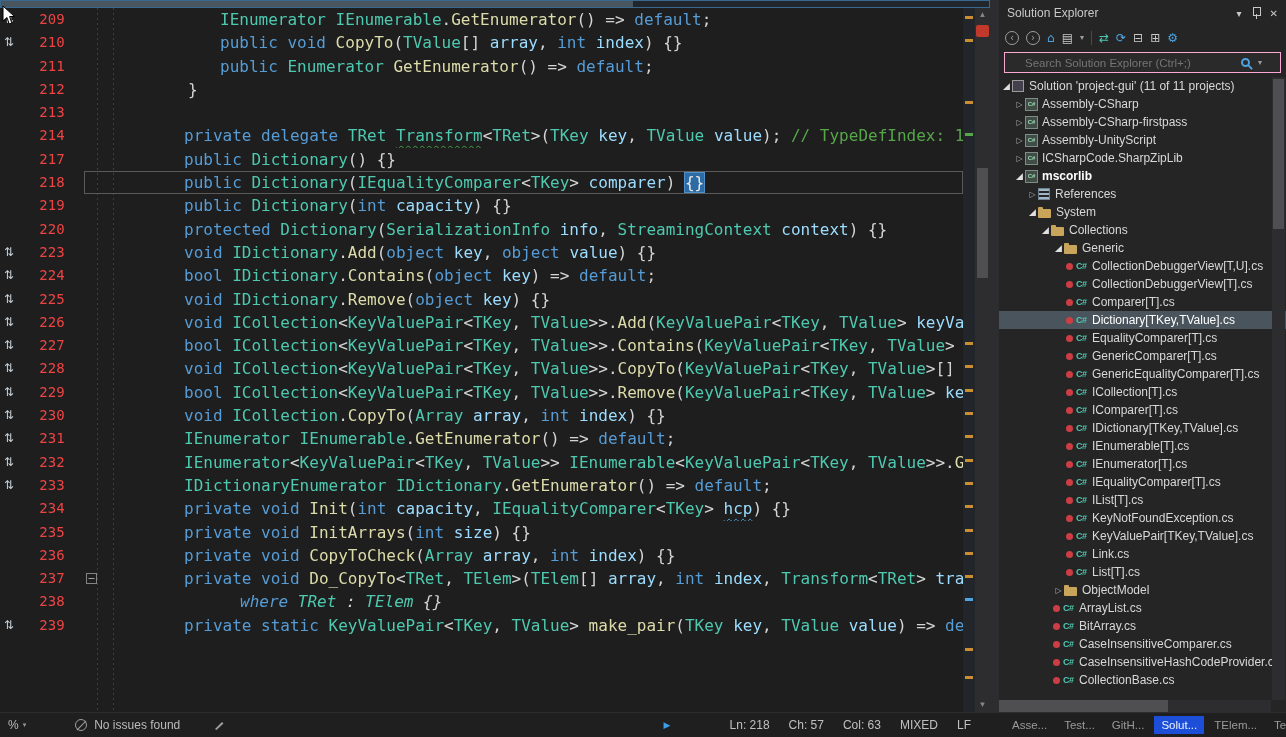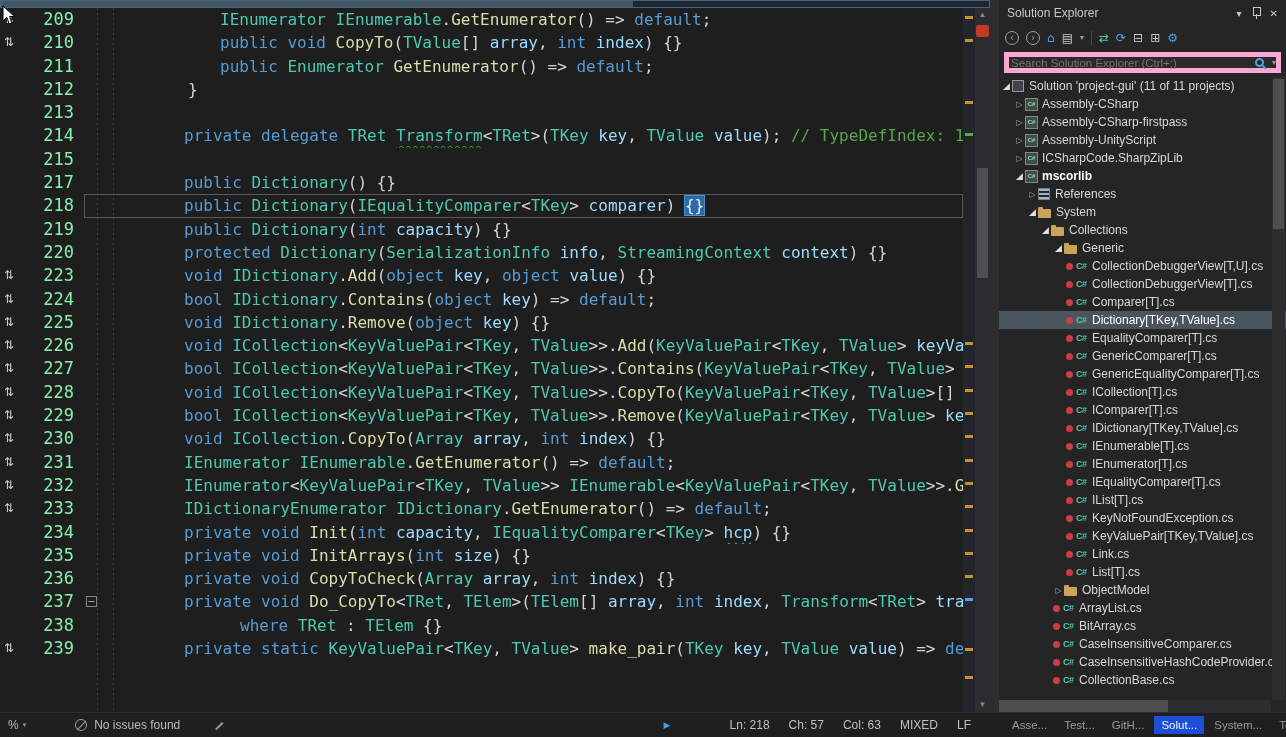--- a/index.html
+++ b/index.html
@@ -13,21 +13,21 @@
   .top-scroll { height:8px; background:#20262C; border:1px solid #38678F; display:flex; }
   .top-thumb { width:64%; height:100%; background:#49565F; }
   .editor-body { position:relative; display:flex; height:704px; background:#1E1E1E; overflow:hidden; }
   .lines { position:relative; flex:1; overflow:hidden; }
   .guide { position:absolute; top:0; bottom:0; width:1px; z-index:0;
            background-image:repeating-linear-gradient(to bottom,#3A3D41 0 2px,transparent 2px 5px); }
   .g1 { left:97px; } .g2 { left:113px; }
   .code-row { position:relative; z-index:1; display:flex; height:23.3px; line-height:23.3px;
               font-family:"DejaVu Sans Mono","Liberation Mono",monospace; font-size:16px; white-space:pre; }
   .glyph { width:30px; flex:none; color:#C8D2DA; font-size:12px; padding-left:4px; font-family:"DejaVu Sans",sans-serif; }
-  .lnum  { width:54px; flex:none; text-align:right; padding-right:10px; color:#86efac; font-size:17px; }
+  .lnum  { width:54px; flex:none; text-align:center; padding-right:10px; color:#ef4444; font-size:14px; }
   .rest  { flex:1; display:flex; min-width:0; }
   .current .rest { box-shadow: inset 0 0 0 1px #5A5A5A; }
   .fold { width:16px; flex:none; position:relative; }
   .foldbox { position:absolute; left:2px; top:6px; width:11px; height:11px; border:1px solid #848484;
              background:#1E1E1E; color:#C8C8C8; font-size:10px; line-height:8px; text-align:center; }
   .code { flex:1; min-width:0; overflow:hidden; color:#D4D4D4; white-space:pre; }
   .k  { color:#569CD6; } .t { color:#4EC9B0; } .m { color:#DCDCAA; }
   .v  { color:#9CDCFE; } .c { color:#57A64A; } .pl { color:#D4D4D4; }
   .wg { text-decoration:underline wavy #3FA33F 1px; text-underline-offset:4px; }
   .wb { text-decoration:underline wavy #4FA3E0 1px; text-underline-offset:4px; }
@@ -49,22 +49,22 @@
   .se-title-icons { margin-left:auto; display:flex; align-items:center; gap:9px; color:#C8C8C8; font-size:10px; }
   .pin-icon { width:10px; height:12px; position:relative; display:inline-block; }
   .pin-icon::before { content:""; position:absolute; left:2px; top:0; width:6px; height:7px; border:1px solid #C8C8C8; }
   .pin-icon::after  { content:""; position:absolute; left:5px; top:7px; width:1px; height:5px; background:#C8C8C8; }
   .se-toolbar { height:24px; flex:none; display:flex; align-items:center; gap:7px; padding:0 6px; }
   .tbi { font-size:12px; line-height:14px; font-family:"DejaVu Sans",sans-serif; }
   .tbi.circled { width:14px; height:14px; border:1px solid currentColor; border-radius:50%;
                  text-align:center; font-size:10px; line-height:12px; }
   .tbi.small { font-size:8px; }
   .tb-sep { width:1px; height:14px; background:#4A4A4A; }
-  .se-search { height:21px; flex:none; margin:2px 5px 2px 5px; background:#2A2A2B; border:5px solid #f9a8d4;
-               display:flex; align-items:center; padding:0 0; }
+  .se-search { height:21px; flex:none; margin:2px 5px 2px 5px; background:#2A2A2B; border:1px solid #f9a8d4;
+               display:flex; align-items:center; padding:0 18px; }
   .se-search input { flex:1; background:transparent; border:none; outline:none; color:#9A9A9A;
                      font-size:11.5px; font-family:"Liberation Sans",sans-serif; min-width:0; }
   .mag { width:9px; height:9px; border:2px solid #4FA3E0; border-radius:50%; position:relative; flex:none; margin-right:8px; }
   .mag::after { content:""; position:absolute; width:6px; height:2px; background:#4FA3E0;
                 transform:rotate(45deg); right:-5px; bottom:-3px; }
   .search-caret { color:#9A9A9A; font-size:8px; }
   .se-tree { flex:1; overflow:hidden; font-size:12px; color:#D8D8D8; padding-top:2px; }
   .tree-row { height:18px; display:flex; align-items:center; white-space:nowrap; }
   .tree-row.selected { background:#4A545C; color:#FFFFFF; }
   .arrow { width:11px; flex:none; text-align:center; font-size:8px; color:#A9A9A9; font-family:"DejaVu Sans",sans-serif; }
@@ -115,41 +115,40 @@
     <div class="editor-body">
       <div class="lines">
         <div class="guide g1"></div>
         <div class="guide g2"></div>
       <div class="code-row"><span class="glyph">⇅</span><span class="lnum">209</span><span class="rest"><span class="fold"></span><span class="code" style="padding-left: 120px;"><span class="t">IEnumerator</span><span class="pl"> </span><span class="t">IEnumerable</span><span class="pl">.</span><span class="m">GetEnumerator</span><span class="pl">() =&gt; </span><span class="k">default</span><span class="pl">;</span></span></span></div>
           <div class="code-row"><span class="glyph">⇅</span><span class="lnum">210</span><span class="rest"><span class="fold"></span><span class="code" style="padding-left: 120px;"><span class="k">public</span><span class="pl"> </span><span class="k">void</span><span class="pl"> </span><span class="m">CopyTo</span><span class="pl">(</span><span class="t">TValue</span><span class="pl">[] </span><span class="v">array</span><span class="pl">, </span><span class="k">int</span><span class="pl"> </span><span class="v">index</span><span class="pl">) {}</span></span></span></div>
           <div class="code-row"><span class="glyph"></span><span class="lnum">211</span><span class="rest"><span class="fold"></span><span class="code" style="padding-left: 120px;"><span class="k">public</span><span class="pl"> </span><span class="t">Enumerator</span><span class="pl"> </span><span class="m">GetEnumerator</span><span class="pl">() =&gt; </span><span class="k">default</span><span class="pl">;</span></span></span></div>
           <div class="code-row"><span class="glyph"></span><span class="lnum">212</span><span class="rest"><span class="fold"></span><span class="code" style="padding-left: 88px;"><span class="pl">}</span></span></span></div>
           <div class="code-row"><span class="glyph"></span><span class="lnum">213</span><span class="rest"><span class="fold"></span><span class="code" style="padding-left: 0px;"></span></span></div>
           <div class="code-row"><span class="glyph"></span><span class="lnum">214</span><span class="rest"><span class="fold"></span><span class="code" style="padding-left: 84px;"><span class="k">private</span><span class="pl"> </span><span class="k">delegate</span><span class="pl"> </span><span class="t">TRet</span><span class="pl"> </span><span class="t wg">Transform</span><span class="pl">&lt;</span><span class="t">TRet</span><span class="pl">&gt;(</span><span class="t">TKey</span><span class="pl"> </span><span class="v">key</span><span class="pl">, </span><span class="t">TValue</span><span class="pl"> </span><span class="v">value</span><span class="pl">); </span><span class="c">// TypeDefIndex: 1</span></span></span></div>
-          <div class="code-row"><span class="glyph"></span><span class="lnum">215</span><span class="rest"><span class="fold"></span><span class="code" style="padding-left: 0px;"></span></span></div>
           <div class="code-row"><span class="glyph"></span><span class="lnum">217</span><span class="rest"><span class="fold"></span><span class="code" style="padding-left: 84px;"><span class="k">public</span><span class="pl"> </span><span class="t">Dictionary</span><span class="pl">() {}</span></span></span></div>
           <div class="code-row current"><span class="glyph"></span><span class="lnum">218</span><span class="rest"><span class="fold"></span><span class="code" style="padding-left: 84px;"><span class="k">public</span><span class="pl"> </span><span class="t">Dictionary</span><span class="pl">(</span><span class="t">IEqualityComparer</span><span class="pl">&lt;</span><span class="t">TKey</span><span class="pl">&gt; </span><span class="v">comparer</span><span class="pl">) </span><span class="sel">{}</span></span></span></div>
           <div class="code-row"><span class="glyph"></span><span class="lnum">219</span><span class="rest"><span class="fold"></span><span class="code" style="padding-left: 84px;"><span class="k">public</span><span class="pl"> </span><span class="t">Dictionary</span><span class="pl">(</span><span class="k">int</span><span class="pl"> </span><span class="v">capacity</span><span class="pl">) {}</span></span></span></div>
           <div class="code-row"><span class="glyph"></span><span class="lnum">220</span><span class="rest"><span class="fold"></span><span class="code" style="padding-left: 84px;"><span class="k">protected</span><span class="pl"> </span><span class="t">Dictionary</span><span class="pl">(</span><span class="t">SerializationInfo</span><span class="pl"> </span><span class="v">info</span><span class="pl">, </span><span class="t">StreamingContext</span><span class="pl"> </span><span class="v">context</span><span class="pl">) {}</span></span></span></div>
           <div class="code-row"><span class="glyph">⇅</span><span class="lnum">223</span><span class="rest"><span class="fold"></span><span class="code" style="padding-left: 84px;"><span class="k">void</span><span class="pl"> </span><span class="t">IDictionary</span><span class="pl">.</span><span class="m">Add</span><span class="pl">(</span><span class="k">object</span><span class="pl"> </span><span class="v">key</span><span class="pl">, </span><span class="k">object</span><span class="pl"> </span><span class="v">value</span><span class="pl">) {}</span></span></span></div>
           <div class="code-row"><span class="glyph">⇅</span><span class="lnum">224</span><span class="rest"><span class="fold"></span><span class="code" style="padding-left: 84px;"><span class="k">bool</span><span class="pl"> </span><span class="t">IDictionary</span><span class="pl">.</span><span class="m">Contains</span><span class="pl">(</span><span class="k">object</span><span class="pl"> </span><span class="v">key</span><span class="pl">) =&gt; </span><span class="k">default</span><span class="pl">;</span></span></span></div>
           <div class="code-row"><span class="glyph">⇅</span><span class="lnum">225</span><span class="rest"><span class="fold"></span><span class="code" style="padding-left: 84px;"><span class="k">void</span><span class="pl"> </span><span class="t">IDictionary</span><span class="pl">.</span><span class="m">Remove</span><span class="pl">(</span><span class="k">object</span><span class="pl"> </span><span class="v">key</span><span class="pl">) {}</span></span></span></div>
           <div class="code-row"><span class="glyph">⇅</span><span class="lnum">226</span><span class="rest"><span class="fold"></span><span class="code" style="padding-left: 84px;"><span class="k">void</span><span class="pl"> </span><span class="t">ICollection</span><span class="pl">&lt;</span><span class="t">KeyValuePair</span><span class="pl">&lt;</span><span class="t">TKey</span><span class="pl">, </span><span class="t">TValue</span><span class="pl">&gt;&gt;.</span><span class="m">Add</span><span class="pl">(</span><span class="t">KeyValuePair</span><span class="pl">&lt;</span><span class="t">TKey</span><span class="pl">, </span><span class="t">TValue</span><span class="pl">&gt; </span><span class="v">keyValuePair</span></span></span></div>
           <div class="code-row"><span class="glyph">⇅</span><span class="lnum">227</span><span class="rest"><span class="fold"></span><span class="code" style="padding-left: 84px;"><span class="k">bool</span><span class="pl"> </span><span class="t">ICollection</span><span class="pl">&lt;</span><span class="t">KeyValuePair</span><span class="pl">&lt;</span><span class="t">TKey</span><span class="pl">, </span><span class="t">TValue</span><span class="pl">&gt;&gt;.</span><span class="m">Contains</span><span class="pl">(</span><span class="t">KeyValuePair</span><span class="pl">&lt;</span><span class="t">TKey</span><span class="pl">, </span><span class="t">TValue</span><span class="pl">&gt; </span></span></span></div>
           <div class="code-row"><span class="glyph">⇅</span><span class="lnum">228</span><span class="rest"><span class="fold"></span><span class="code" style="padding-left: 84px;"><span class="k">void</span><span class="pl"> </span><span class="t">ICollection</span><span class="pl">&lt;</span><span class="t">KeyValuePair</span><span class="pl">&lt;</span><span class="t">TKey</span><span class="pl">, </span><span class="t">TValue</span><span class="pl">&gt;&gt;.</span><span class="m">CopyTo</span><span class="pl">(</span><span class="t">KeyValuePair</span><span class="pl">&lt;</span><span class="t">TKey</span><span class="pl">, </span><span class="t">TValue</span><span class="pl">&gt;[] </span></span></span></div>
           <div class="code-row"><span class="glyph">⇅</span><span class="lnum">229</span><span class="rest"><span class="fold"></span><span class="code" style="padding-left: 84px;"><span class="k">bool</span><span class="pl"> </span><span class="t">ICollection</span><span class="pl">&lt;</span><span class="t">KeyValuePair</span><span class="pl">&lt;</span><span class="t">TKey</span><span class="pl">, </span><span class="t">TValue</span><span class="pl">&gt;&gt;.</span><span class="m">Remove</span><span class="pl">(</span><span class="t">KeyValuePair</span><span class="pl">&lt;</span><span class="t">TKey</span><span class="pl">, </span><span class="t">TValue</span><span class="pl">&gt; </span><span class="v">keyValuePair</span></span></span></div>
           <div class="code-row"><span class="glyph">⇅</span><span class="lnum">230</span><span class="rest"><span class="fold"></span><span class="code" style="padding-left: 84px;"><span class="k">void</span><span class="pl"> </span><span class="t">ICollection</span><span class="pl">.</span><span class="m">CopyTo</span><span class="pl">(</span><span class="t">Array</span><span class="pl"> </span><span class="v">array</span><span class="pl">, </span><span class="k">int</span><span class="pl"> </span><span class="v">index</span><span class="pl">) {}</span></span></span></div>
           <div class="code-row"><span class="glyph">⇅</span><span class="lnum">231</span><span class="rest"><span class="fold"></span><span class="code" style="padding-left: 84px;"><span class="t">IEnumerator</span><span class="pl"> </span><span class="t">IEnumerable</span><span class="pl">.</span><span class="m">GetEnumerator</span><span class="pl">() =&gt; </span><span class="k">default</span><span class="pl">;</span></span></span></div>
           <div class="code-row"><span class="glyph">⇅</span><span class="lnum">232</span><span class="rest"><span class="fold"></span><span class="code" style="padding-left: 84px;"><span class="t">IEnumerator</span><span class="pl">&lt;</span><span class="t">KeyValuePair</span><span class="pl">&lt;</span><span class="t">TKey</span><span class="pl">, </span><span class="t">TValue</span><span class="pl">&gt;&gt; </span><span class="t">IEnumerable</span><span class="pl">&lt;</span><span class="t">KeyValuePair</span><span class="pl">&lt;</span><span class="t">TKey</span><span class="pl">, </span><span class="t">TValue</span><span class="pl">&gt;&gt;.</span><span class="m">GetEnumerator</span></span></span></div>
           <div class="code-row"><span class="glyph">⇅</span><span class="lnum">233</span><span class="rest"><span class="fold"></span><span class="code" style="padding-left: 84px;"><span class="t">IDictionaryEnumerator</span><span class="pl"> </span><span class="t">IDictionary</span><span class="pl">.</span><span class="m">GetEnumerator</span><span class="pl">() =&gt; </span><span class="k">default</span><span class="pl">;</span></span></span></div>
           <div class="code-row"><span class="glyph"></span><span class="lnum">234</span><span class="rest"><span class="fold"></span><span class="code" style="padding-left: 84px;"><span class="k">private</span><span class="pl"> </span><span class="k">void</span><span class="pl"> </span><span class="m">Init</span><span class="pl">(</span><span class="k">int</span><span class="pl"> </span><span class="v">capacity</span><span class="pl">, </span><span class="t">IEqualityComparer</span><span class="pl">&lt;</span><span class="t">TKey</span><span class="pl">&gt; </span><span class="v wb">hcp</span><span class="pl">) {}</span></span></span></div>
           <div class="code-row"><span class="glyph"></span><span class="lnum">235</span><span class="rest"><span class="fold"></span><span class="code" style="padding-left: 84px;"><span class="k">private</span><span class="pl"> </span><span class="k">void</span><span class="pl"> </span><span class="m">InitArrays</span><span class="pl">(</span><span class="k">int</span><span class="pl"> </span><span class="v">size</span><span class="pl">) {}</span></span></span></div>
           <div class="code-row"><span class="glyph"></span><span class="lnum">236</span><span class="rest"><span class="fold"></span><span class="code" style="padding-left: 84px;"><span class="k">private</span><span class="pl"> </span><span class="k">void</span><span class="pl"> </span><span class="m">CopyToCheck</span><span class="pl">(</span><span class="t">Array</span><span class="pl"> </span><span class="v">array</span><span class="pl">, </span><span class="k">int</span><span class="pl"> </span><span class="v">index</span><span class="pl">) {}</span></span></span></div>
           <div class="code-row"><span class="glyph"></span><span class="lnum">237</span><span class="rest"><span class="fold"><span class="foldbox">–</span></span><span class="code" style="padding-left: 84px;"><span class="k">private</span><span class="pl"> </span><span class="k">void</span><span class="pl"> </span><span class="m">Do_CopyTo</span><span class="pl">&lt;</span><span class="t">TRet</span><span class="pl">, </span><span class="t">TElem</span><span class="pl">&gt;(</span><span class="t">TElem</span><span class="pl">[] </span><span class="v">array</span><span class="pl">, </span><span class="k">int</span><span class="pl"> </span><span class="v">index</span><span class="pl">, </span><span class="t">Transform</span><span class="pl">&lt;</span><span class="t">TRet</span><span class="pl">&gt; </span><span class="v">transform</span></span></span></div>
-          <div class="code-row"><span class="glyph"></span><span class="lnum">238</span><span class="rest"><span class="fold"></span><span class="code" style="padding-left: 140px;"><span class="k">where</span><span class="pl"> </span><span class="t">TRet</span><span class="pl"> : </span><span class="t">TElem</span><span class="pl"> {}</span></span></span></div>
+          <div class="code-row"><span class="glyph"></span><span class="lnum">238</span><span class="rest"><span class="fold"></span><span class="code" style="padding-left: 140px; font-style: italic;"><span class="k">where</span><span class="pl"> </span><span class="t">TRet</span><span class="pl"> : </span><span class="t">TElem</span><span class="pl"> {}</span></span></span></div>
           <div class="code-row"><span class="glyph">⇅</span><span class="lnum">239</span><span class="rest"><span class="fold"></span><span class="code" style="padding-left: 84px;"><span class="k">private</span><span class="pl"> </span><span class="k">static</span><span class="pl"> </span><span class="t">KeyValuePair</span><span class="pl">&lt;</span><span class="t">TKey</span><span class="pl">, </span><span class="t">TValue</span><span class="pl">&gt; </span><span class="m">make_pair</span><span class="pl">(</span><span class="t">TKey</span><span class="pl"> </span><span class="v">key</span><span class="pl">, </span><span class="t">TValue</span><span class="pl"> </span><span class="v">value</span><span class="pl">) =&gt; </span><span class="k">default</span></span></span></div>
         </div>
       <div class="markers">
           <span class="mark" style="top: 8px; background: rgb(200, 144, 47);"></span>
           <span class="mark" style="top: 31px; background: rgb(200, 144, 47);"></span>
           <span class="mark" style="top: 93px; background: rgb(200, 144, 47);"></span>
           <span class="mark" style="top: 125px; background: rgb(87, 166, 74);"></span>
           <span class="mark" style="top: 334px; background: rgb(200, 144, 47);"></span>
           <span class="mark" style="top: 357px; background: rgb(200, 144, 47);"></span>
           <span class="mark" style="top: 381px; background: rgb(200, 144, 47);"></span>
@@ -402,18 +401,18 @@
       <span class="stat-num">Ch: 57</span>
       <span class="stat-num">Col: 63</span>
       <span class="stat-num">MIXED</span>
       <span class="stat-num">LF</span>
     </div>
     <div class="tabs">
         <span class="tab">Asse...</span>
         <span class="tab">Test...</span>
         <span class="tab">GitH...</span>
         <span class="tab active">Solut...</span>
-        <span class="tab">System...</span>
+        <span class="tab">TElem...</span>
         <span class="tab">Tea...</span>
       </div>
   </div>
 
 </div>
 
 </body></html>

